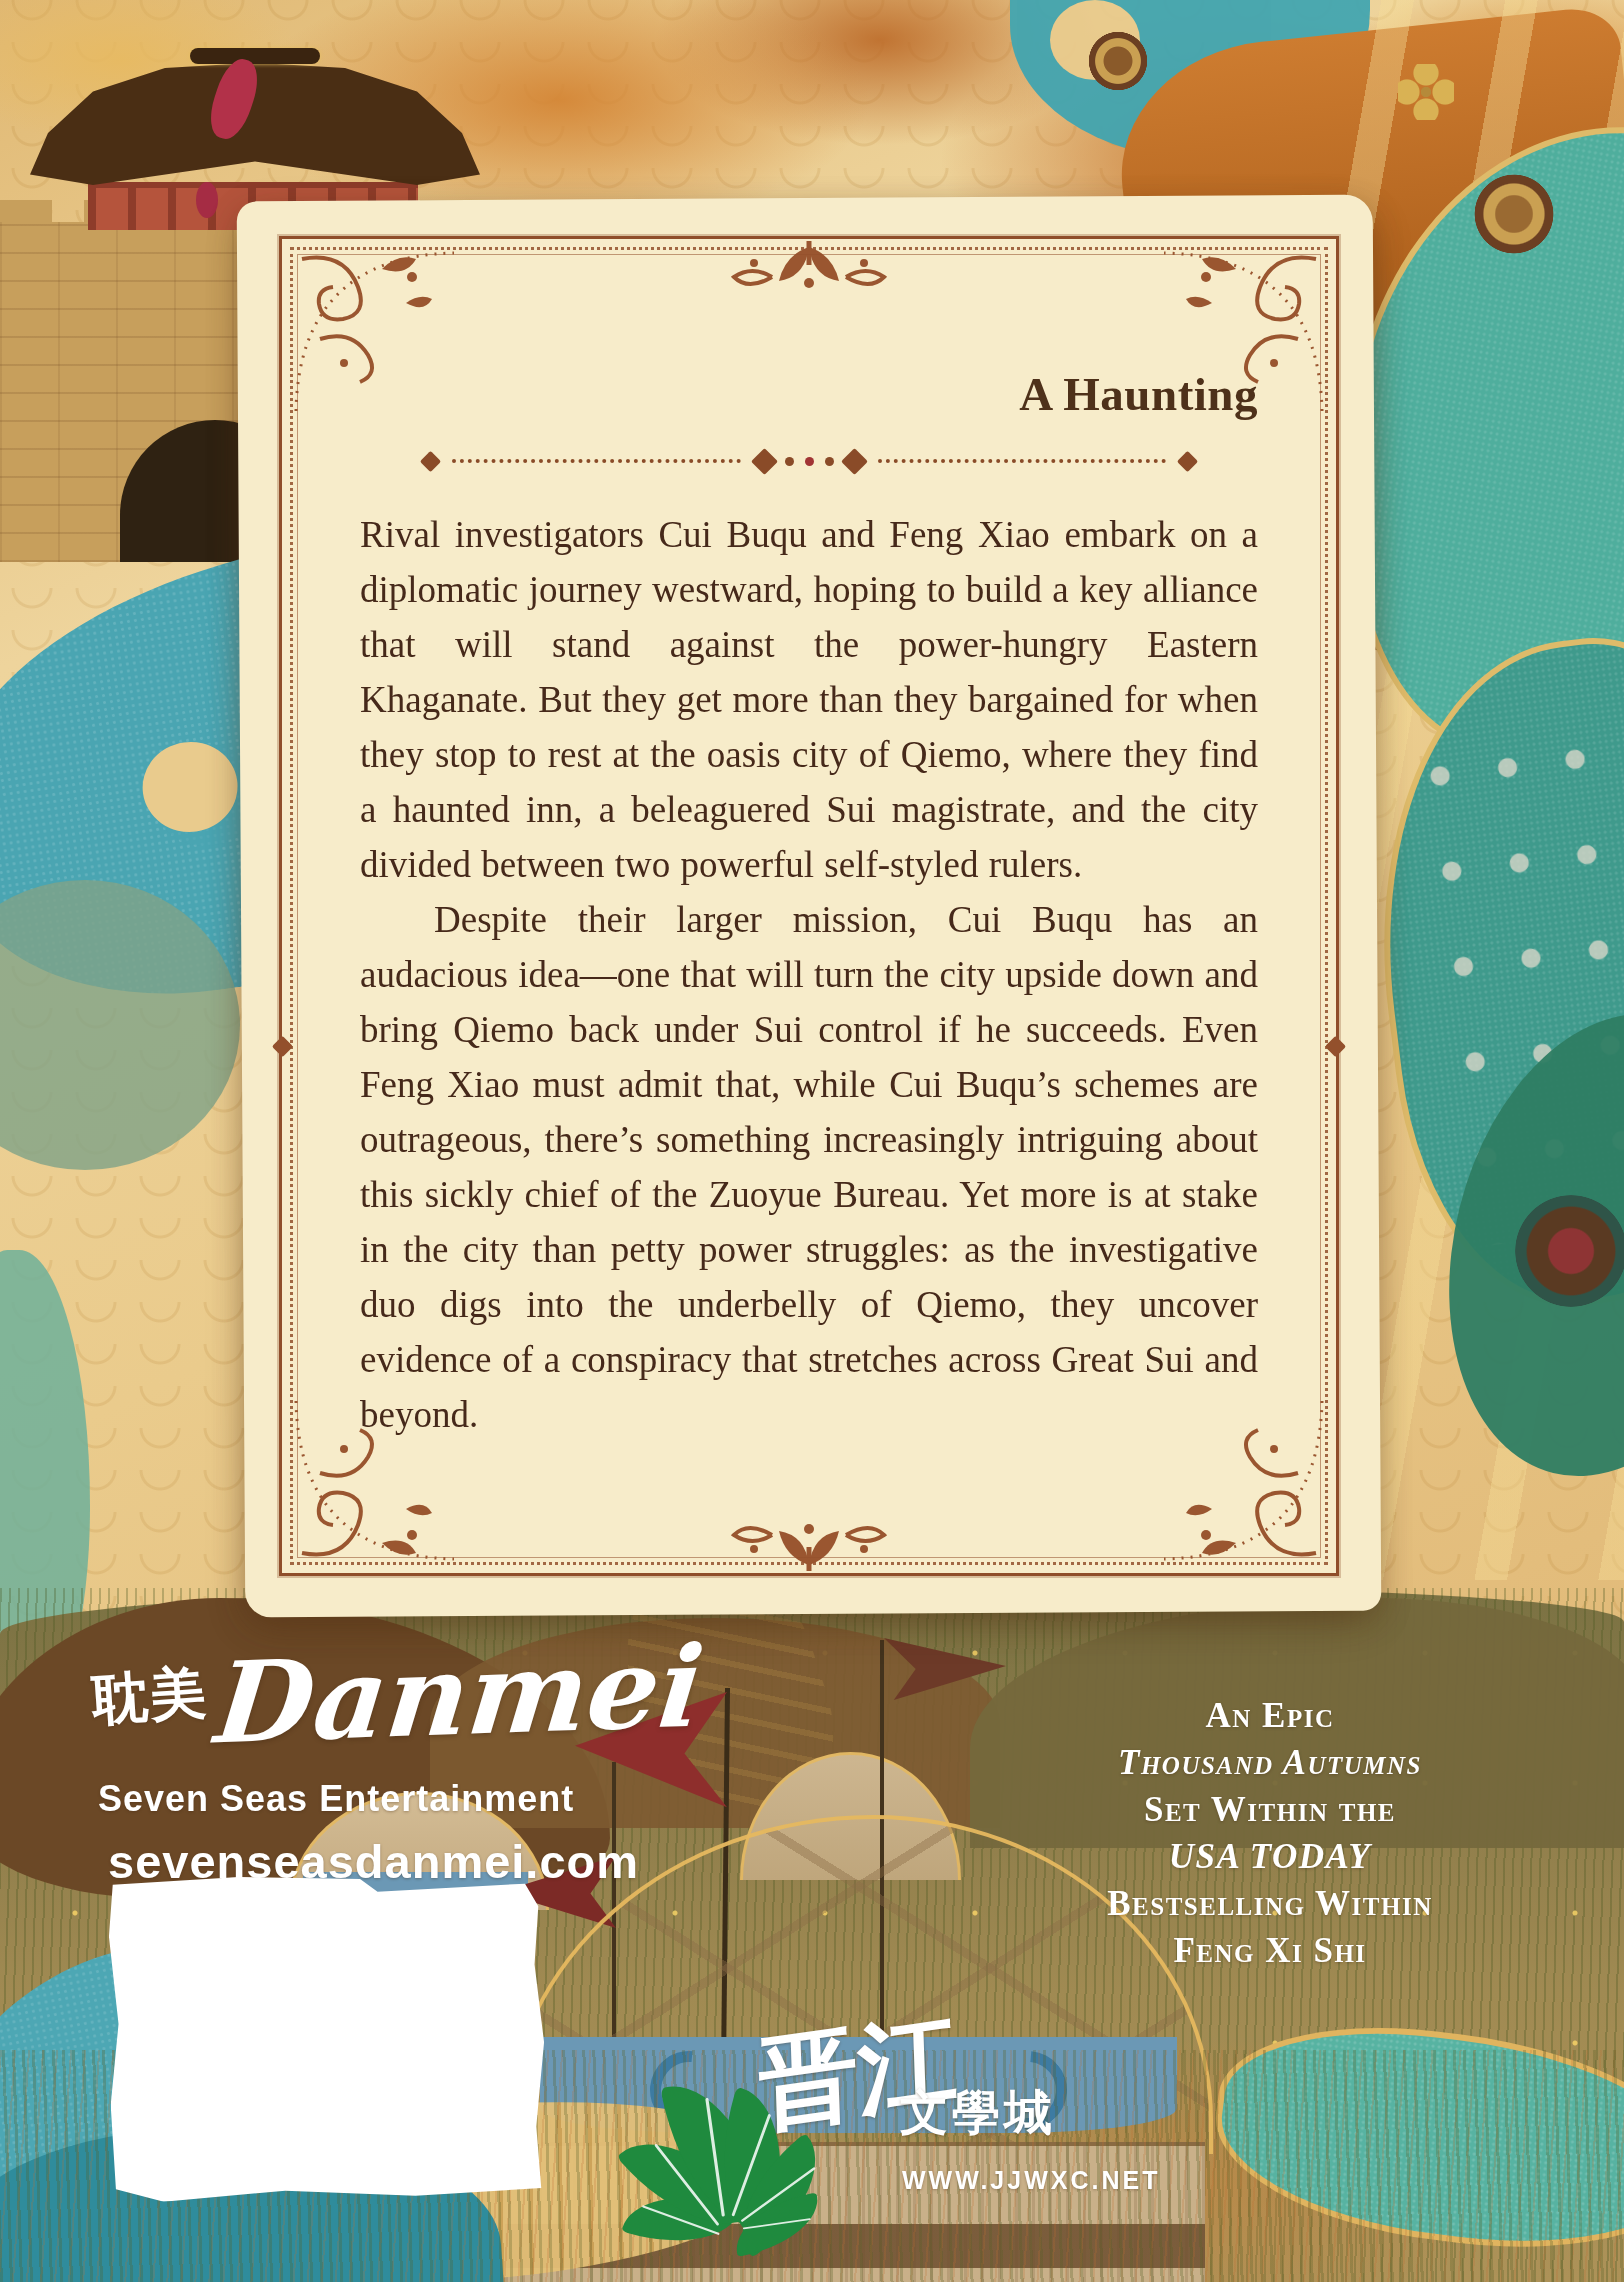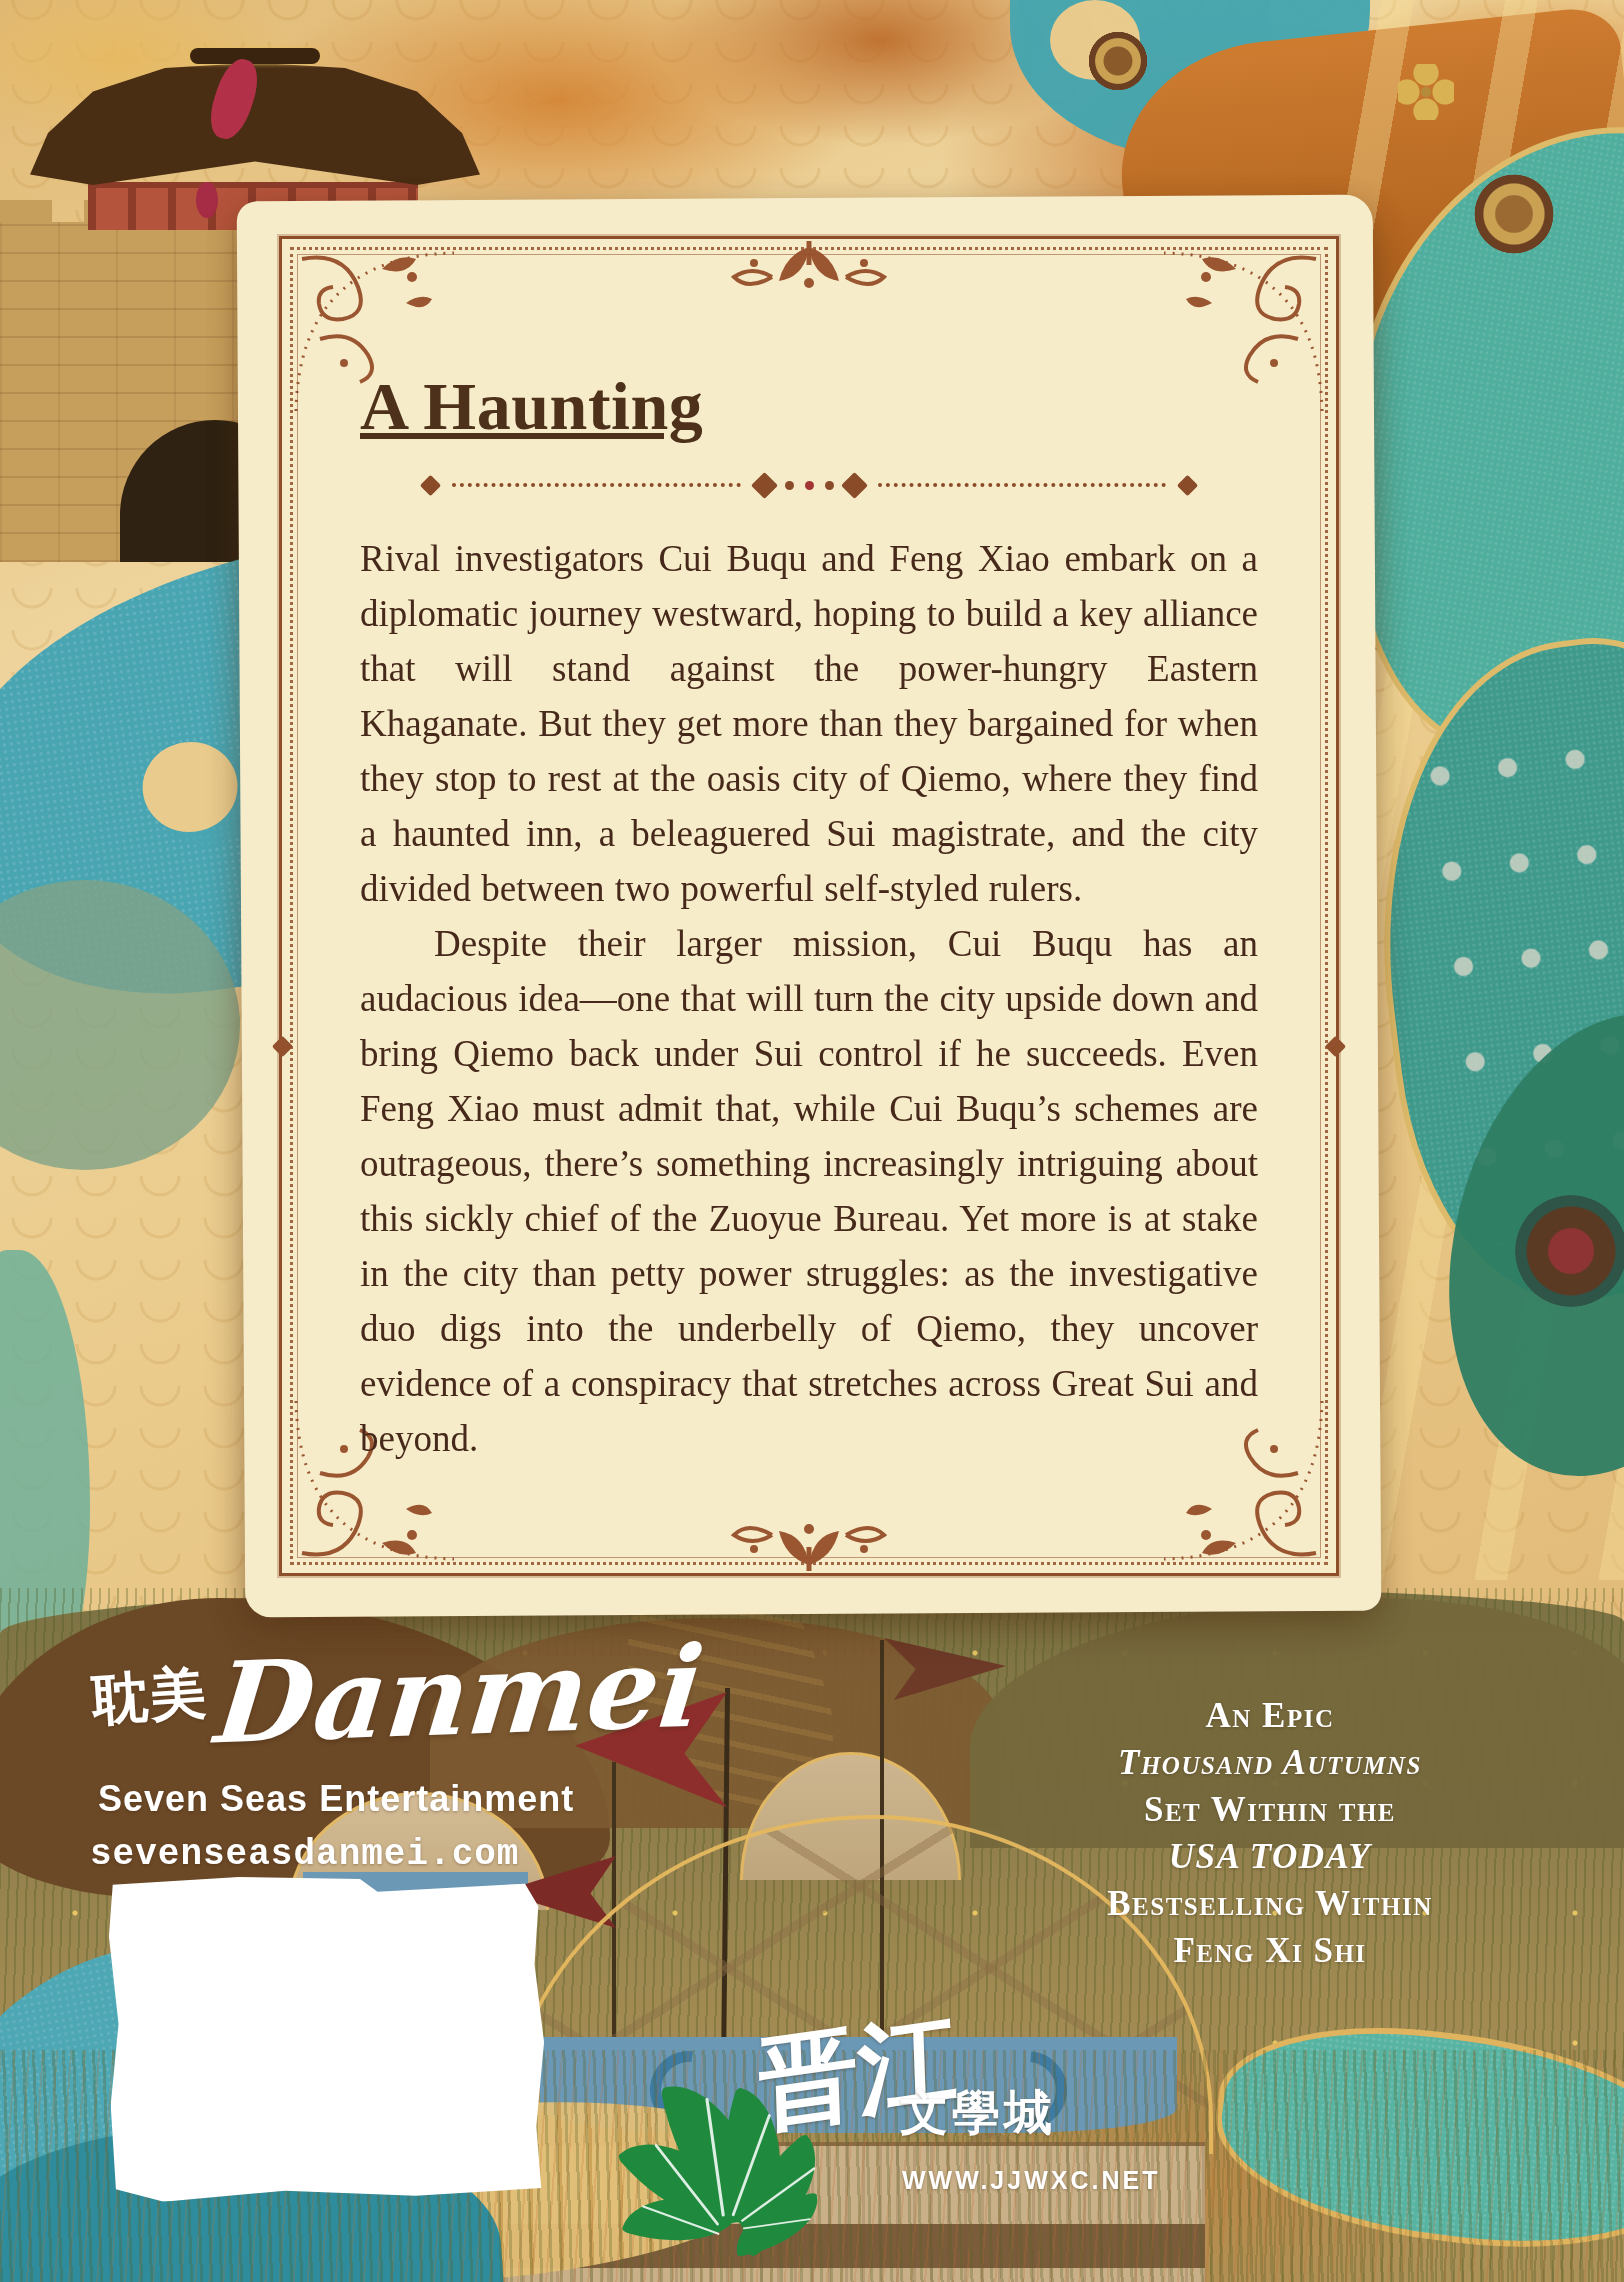--- a/index.html
+++ b/index.html
@@ -181,22 +181,22 @@
   .corner.bl{left:4px;bottom:4px;transform:scaleY(-1);}
   .corner.br{right:4px;bottom:4px;transform:scale(-1,-1);}
   .mid-flourish{position:absolute;left:50%;transform:translateX(-50%);width:230px;height:58px;color:#9a5630;}
   .mid-flourish.top{top:-6px;}
   .mid-flourish.bot{bottom:-6px;transform:translateX(-50%) scaleY(-1);}
   .side-gem{position:absolute;width:15px;height:15px;background:#93502c;border-radius:2px;}
   .side-gem.l{left:-7px;top:60%;transform:rotate(45deg);}
   .side-gem.r{right:-7px;top:60%;transform:rotate(45deg);}
 
   .panel-content{position:absolute;inset:29px;padding:0 78px;box-sizing:border-box;}
-  .title{margin-top:128px;text-align:left;font-size:68px;line-height:1.16;font-weight:600;
-      color:#4e311a;letter-spacing:.5px;text-decoration:underline;}
+  .title{margin-top:128px;text-align:right;font-size:47px;line-height:1.16;font-weight:600;
+      color:#4e311a;letter-spacing:.5px;}
   .divider{display:flex;align-items:center;gap:14px;width:86%;margin:30px auto 36px;}
   .divider .dots{flex:1;border-top:4px dotted #8a4b28;height:0;}
   .gem{width:15px;height:15px;background:#8a4b28;transform:rotate(45deg);border-radius:2px;flex:0 0 auto;}
   .gem.big{width:19px;height:19px;}
   .dot{width:9px;height:9px;border-radius:50%;background:#8a4b28;flex:0 0 auto;}
   .dot.red{background:#a13434;}
   .center-cluster{display:flex;align-items:center;gap:11px;}
   .synopsis{font-size:37px;line-height:55px;color:#46291a;text-align:justify;word-spacing:1px;}
   .synopsis p{margin:0;}
   .synopsis p.indent{text-indent:74px;}
@@ -205,22 +205,22 @@
   .white-txt{color:#fff;text-shadow:0 1px 3px rgba(60,35,15,.35);}
   #danmei-row{left:92px;top:1642px;z-index:6;display:flex;align-items:flex-start;}
   .danmei-cjk{font-size:56px;font-weight:700;line-height:1.0;letter-spacing:2px;color:#fff;
       font-family:"DejaVu Sans",sans-serif;transform:rotate(-4deg);margin-top:26px;
       text-shadow:0 1px 3px rgba(60,35,15,.35);}
   .danmei-script{font-family:"DejaVu Serif",serif;font-style:italic;font-weight:900;font-size:112px;
       line-height:.95;color:#fff;transform:skewX(-8deg) rotate(-2deg);margin-left:10px;
       text-shadow:0 2px 4px rgba(60,35,15,.35);}
   #pub-name{left:98px;top:1778px;z-index:6;font-family:"Liberation Sans",sans-serif;
       font-weight:700;font-size:36px;letter-spacing:1px;}
-  #pub-site{left:90px;top:1834px;z-index:6;font-family:Liberation Mono, monospace;
-      font-weight:700;font-size:36px;letter-spacing:1px;}
+  #pub-site{left:108px;top:1834px;z-index:6;font-family:Liberation Sans, sans-serif;
+      font-weight:700;font-size:47px;letter-spacing:1px;}
   #barcode-box{left:110px;top:1876px;width:434px;height:324px;background:#fff;z-index:6;transform:rotate(-.6deg);
       clip-path:polygon(1% 2%,30% 0%,58% 1%,62% 5%,96% 3%,99% 10%,98% 28%,100% 52%,98% 78%,99% 97%,
                         70% 99%,40% 97%,12% 100%,1% 96%,0% 70%,2% 45%,0% 18%);}
   #promo{left:1015px;top:1692px;width:510px;z-index:6;text-align:center;}
   #promo .pl{font-variant:small-caps;font-size:35px;line-height:47px;letter-spacing:1.5px;font-weight:600;}
   #promo .pl.it{font-style:italic;}
   #jjwxc-script{left:758px;top:2022px;z-index:6;font-family:"DejaVu Sans",sans-serif;font-weight:700;
       font-size:100px;line-height:1;transform:rotate(-8deg) skewX(-6deg);}
   #jjwxc-text{left:900px;top:2088px;z-index:6;font-family:"DejaVu Sans",sans-serif;font-weight:700;
       font-size:48px;line-height:1;letter-spacing:4px;}

